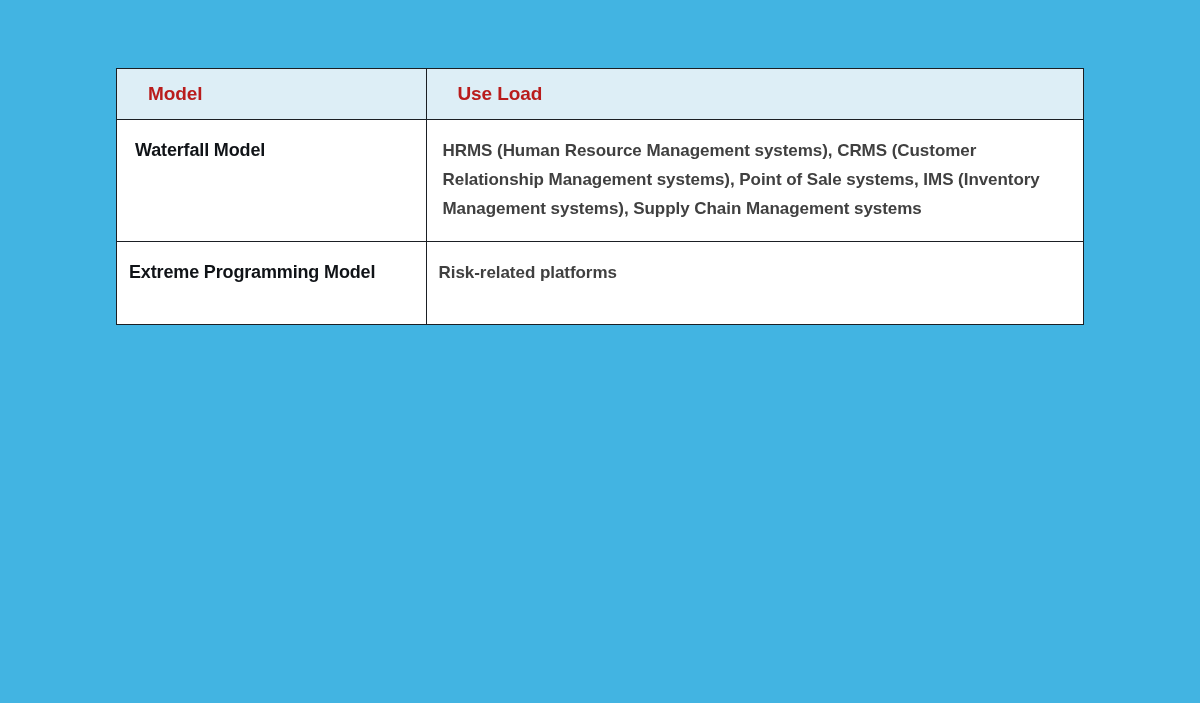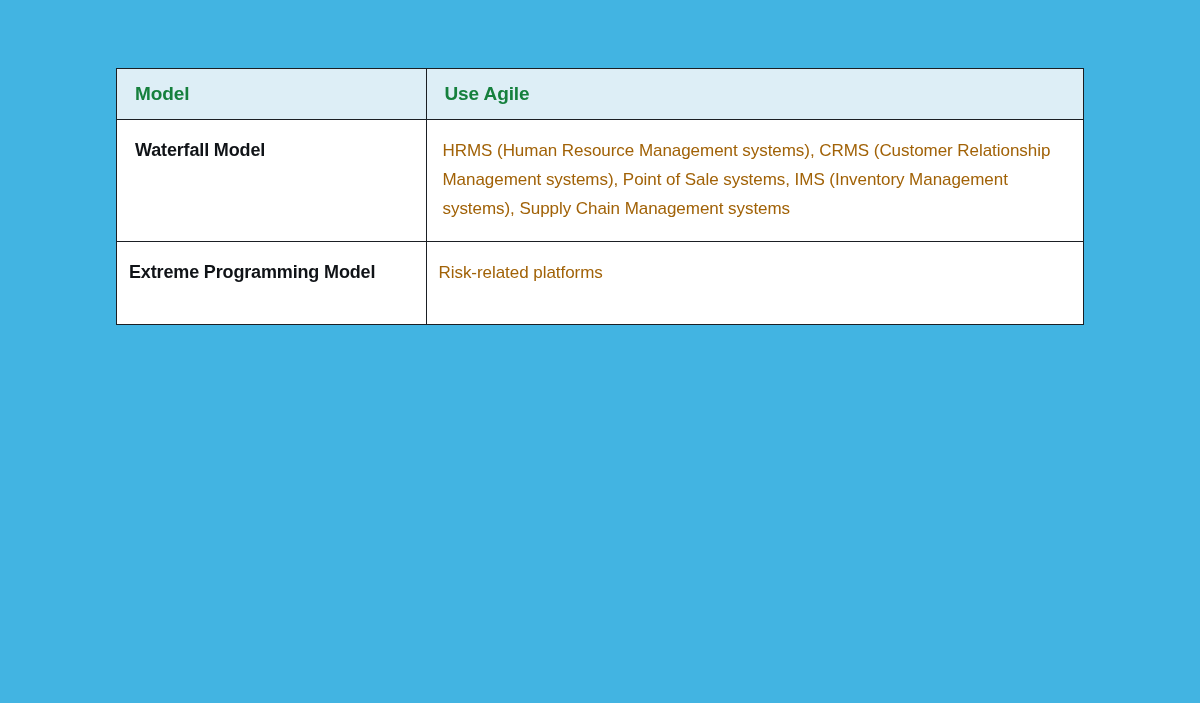--- a/index.html
+++ b/index.html
@@ -41,23 +41,23 @@
   table.models-table col.col-model { width: 309px; }
   table.models-table col.col-usecases { width: 657px; }
 
   table.models-table thead th {
     background: #ddeef6;
     border-bottom: 1px solid #1b1f24;
     text-align: left;
     vertical-align: middle;
     font-size: 19px;
     font-weight: bold;
-    color: #15803d;
+    color: #b91c1c;
     letter-spacing: -0.1px;
-    padding: 14px 16px 14px 18px;
+    padding: 14px 16px 14px 31px;
     height: 50px;
     box-sizing: border-box;
   }
 
   table.models-table thead th.th-model {
     border-right: 1px solid #1b1f24;
   }
 
   table.models-table tbody td {
     border-bottom: 1px solid #1b1f24;
@@ -76,22 +76,22 @@
     font-size: 18px;
     font-weight: bold;
     color: #101317;
     line-height: 29px;
     letter-spacing: -0.15px;
     padding: 16px 14px 18px 18px;
   }
 
   table.models-table tbody td.cell-usecases {
     font-size: 17px;
-    font-weight: normal;
-    color: #a16207;
+    font-weight: bold;
+    color: #404040;
     line-height: 29px;
     letter-spacing: -0.05px;
     padding: 16px 16px 18px 16px;
   }
 
   
   tr[data-row="0"] td { height: 104px; }
   tr[data-row="1"] td { height: 83px; }
   tr[data-row="2"] td { height: 83px; }
   tr[data-row="3"] td { height: 82px; }
@@ -104,21 +104,21 @@
 <div id="page-root">
   <div class="table-wrap">
     <table class="models-table">
       <colgroup>
         <col class="col-model">
         <col class="col-usecases">
       </colgroup>
       <thead>
         <tr>
           <th class="th-model">Model</th>
-          <th class="th-usecases">Use Agile</th>
+          <th class="th-usecases">Use Load</th>
         </tr>
       </thead>
       <tbody>
         <tr data-row="0">
           <td class="cell-model">Waterfall Model</td>
           <td class="cell-usecases">HRMS (Human Resource Management systems), CRMS (Customer Relationship Management systems), Point of Sale systems, IMS (Inventory Management systems), Supply Chain Management systems</td>
         </tr>
         <tr data-row="5">
           <td class="cell-model">Extreme Programming Model</td>
           <td class="cell-usecases">Risk-related platforms</td>

